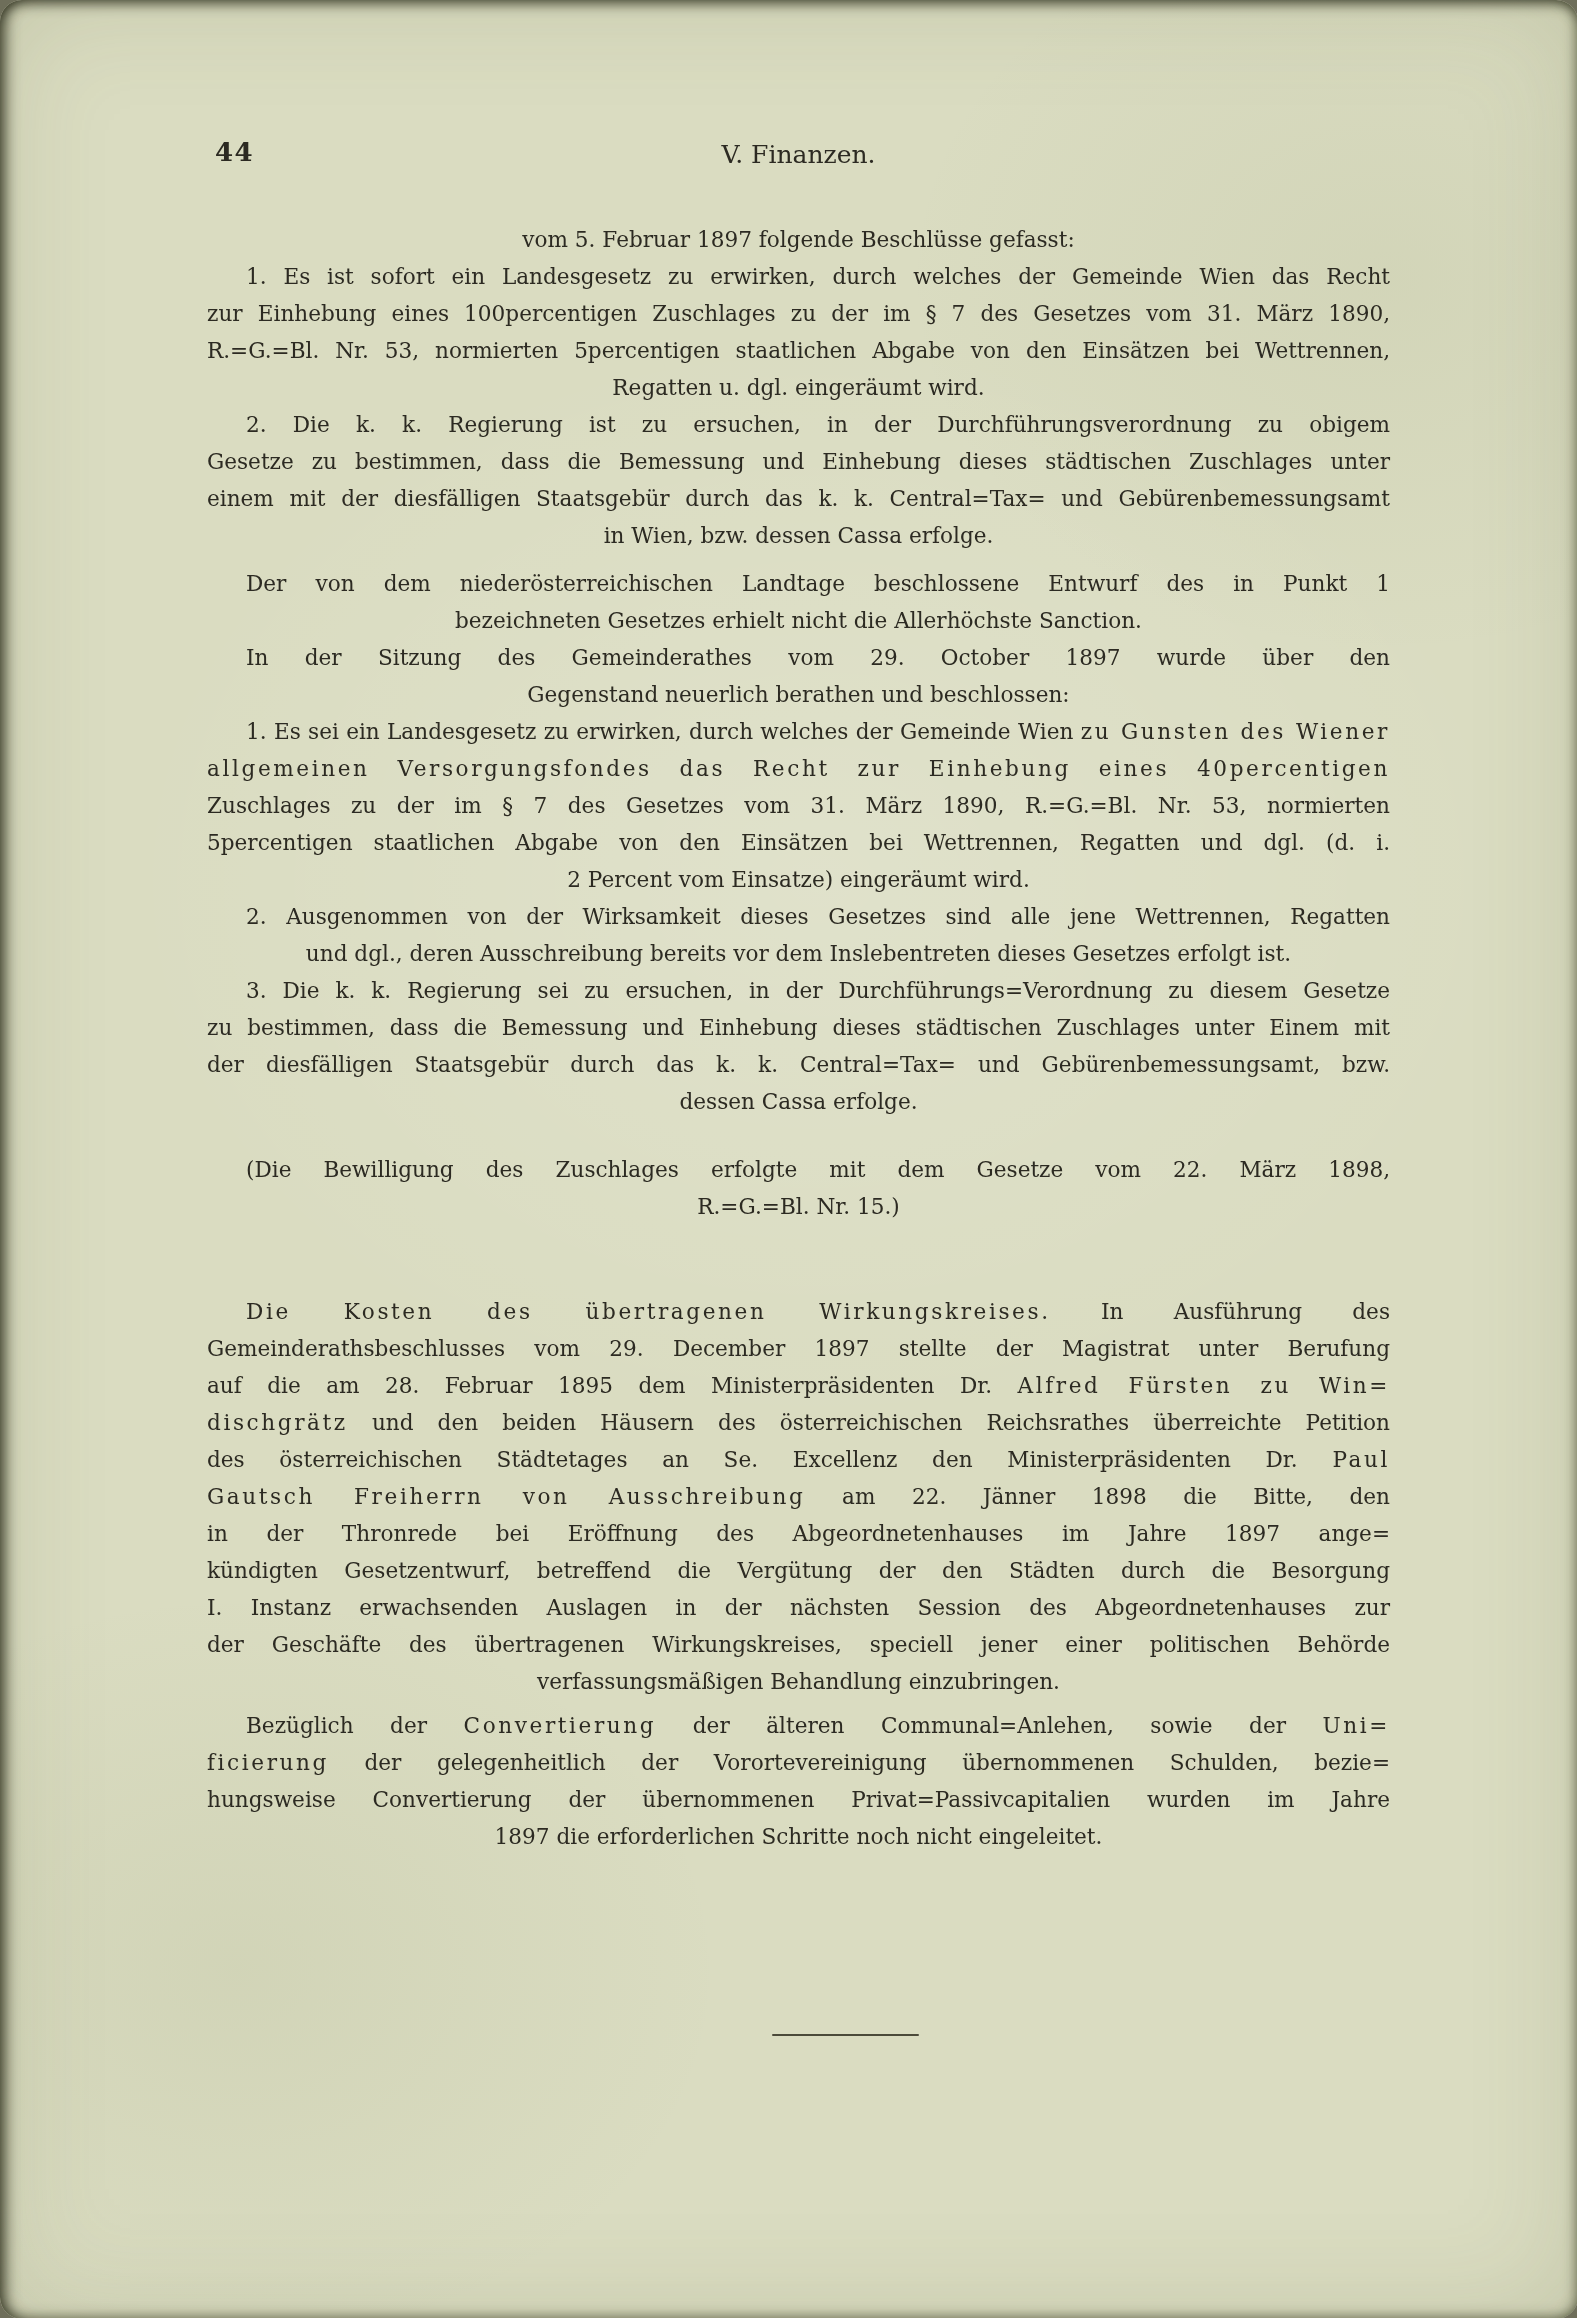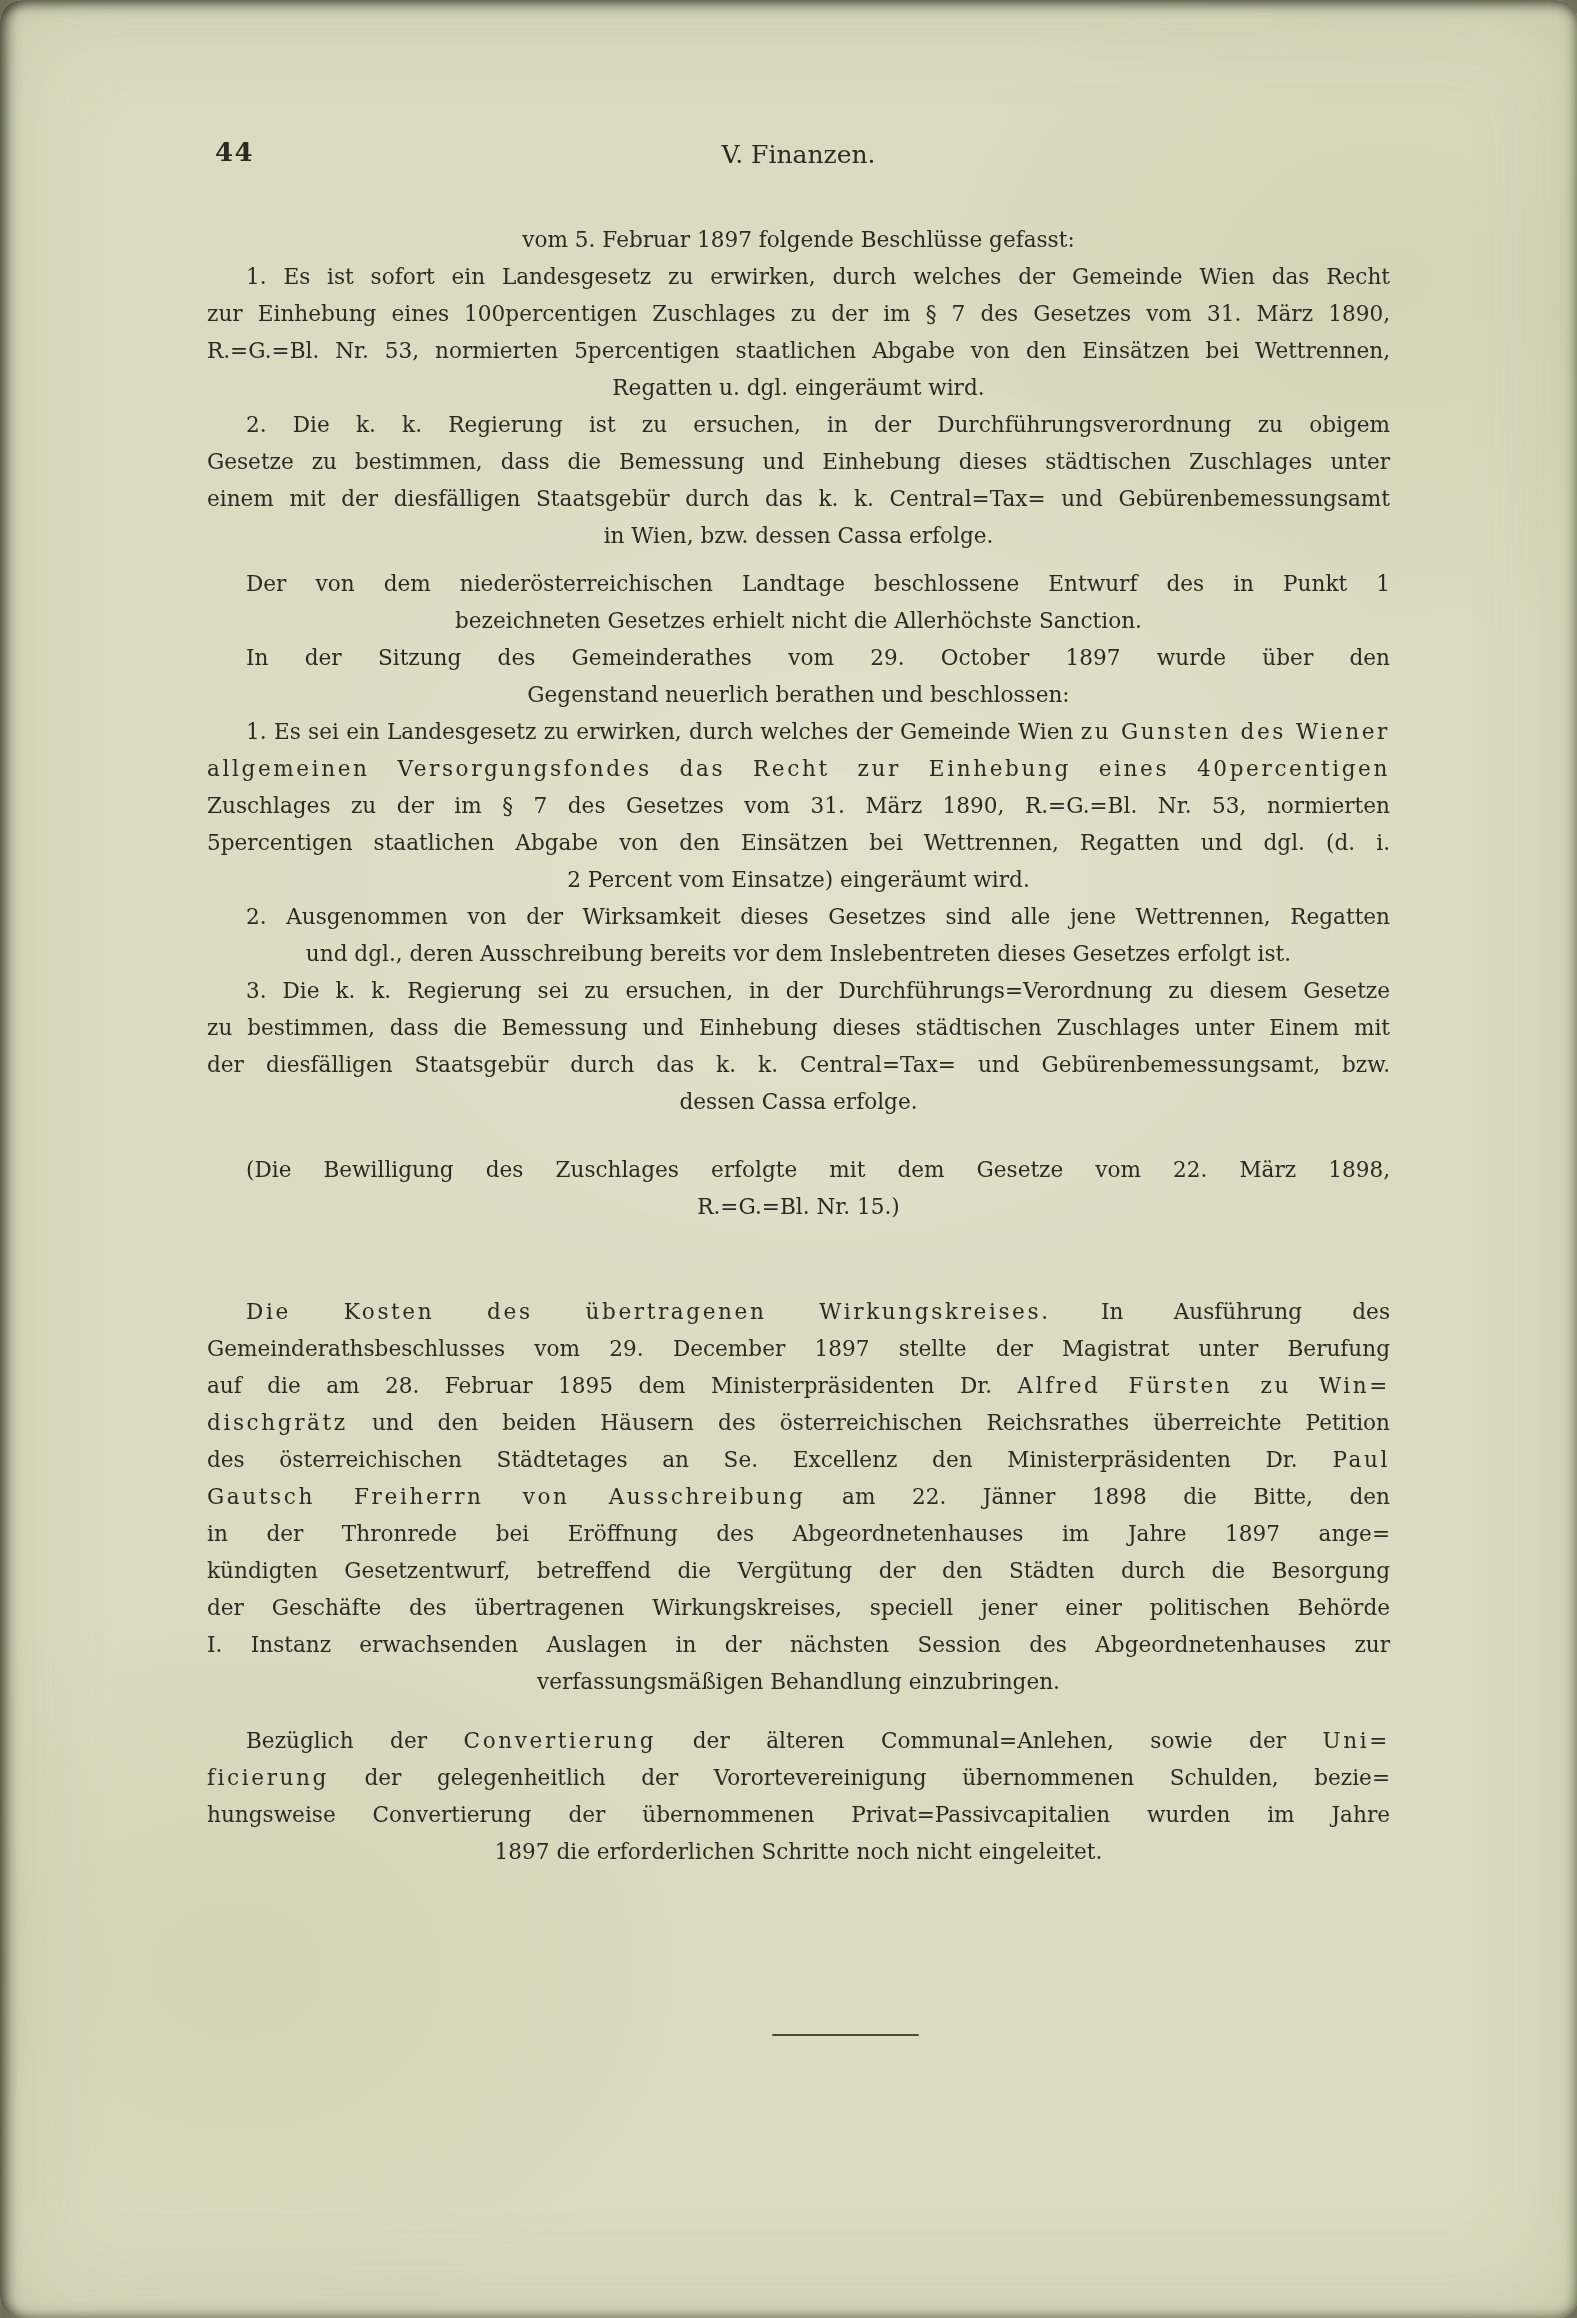--- a/index.html
+++ b/index.html
@@ -118,25 +118,25 @@
       </div>
       <div class="para" style="margin-top: 68px;">
         <div class="line just indent"><span class="sperr">Die Kosten des übertragenen Wirkungskreises.</span> In Ausführung des</div>
         <div class="line just">Gemeinderathsbeschlusses vom 29. December 1897 stellte der Magistrat unter Berufung</div>
         <div class="line just">auf die am 28. Februar 1895 dem Ministerpräsidenten Dr. <span class="sperr">Alfred Fürsten zu Win=</span></div>
         <div class="line just"><span class="sperr">dischgrätz</span> und den beiden Häusern des österreichischen Reichsrathes überreichte Petition</div>
         <div class="line just">des österreichischen Städtetages an Se. Excellenz den Ministerpräsidenten Dr. <span class="sperr">Paul</span></div>
         <div class="line just"><span class="sperr">Gautsch Freiherrn von Ausschreibung</span> am 22. Jänner 1898 die Bitte, den</div>
         <div class="line just">in der Thronrede bei Eröffnung des Abgeordnetenhauses im Jahre 1897 ange=</div>
         <div class="line just">kündigten Gesetzentwurf, betreffend die Vergütung der den Städten durch die Besorgung</div>
+        <div class="line just">I. Instanz erwachsenden Auslagen in der nächsten Session des Abgeordnetenhauses zur</div>
         <div class="line just">der Geschäfte des übertragenen Wirkungskreises, speciell jener einer politischen Behörde</div>
-        <div class="line just">I. Instanz erwachsenden Auslagen in der nächsten Session des Abgeordnetenhauses zur</div>
         <div class="line">verfassungsmäßigen Behandlung einzubringen.</div>
       </div>
-      <div class="para" style="margin-top: 22px;">
+      <div class="para" style="margin-top: 7px;">
         <div class="line just indent">Bezüglich der <span class="sperr">Convertierung</span> der älteren Communal=Anlehen, sowie der <span class="sperr">Uni=</span></div>
         <div class="line just"><span class="sperr">ficierung</span> der gelegenheitlich der Vorortevereinigung übernommenen Schulden, bezie=</div>
         <div class="line just">hungsweise Convertierung der übernommenen Privat=Passivcapitalien wurden im Jahre</div>
         <div class="line">1897 die erforderlichen Schritte noch nicht eingeleitet.</div>
       </div>
     </div>
   <div class="divider"></div>
 </div>
 
 

